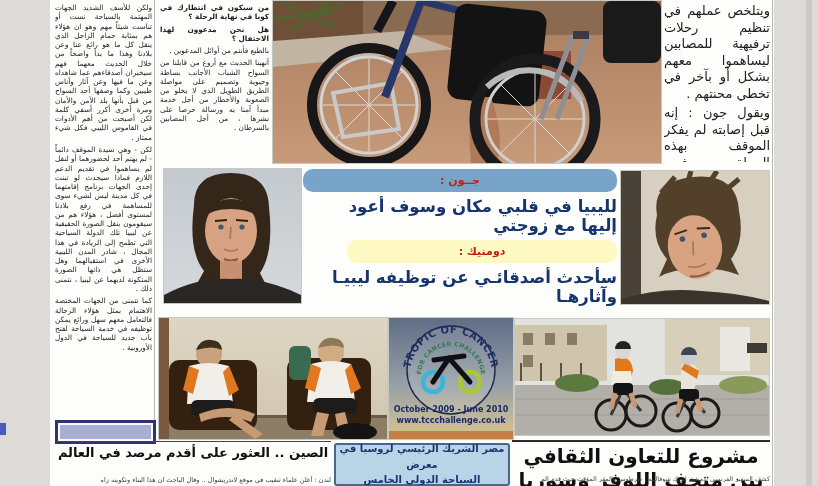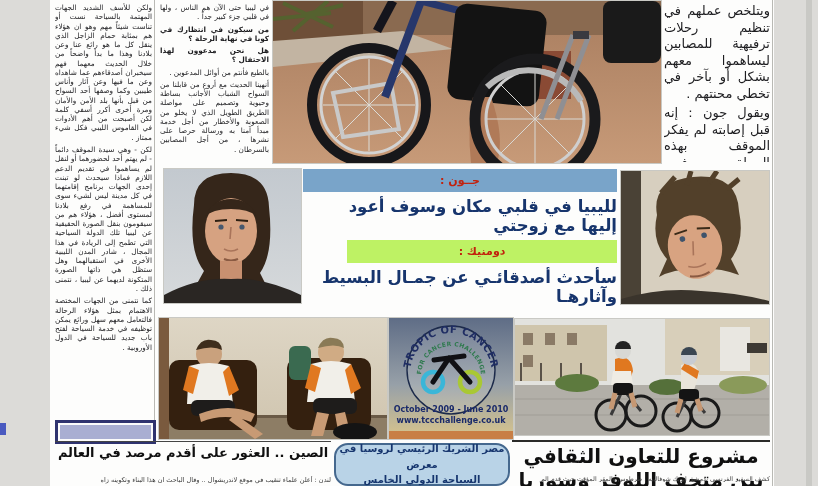--- a/index.html
+++ b/index.html
@@ -26,21 +26,21 @@
   .col .bold{font-weight:bold;}
 
   
   .photo{overflow:hidden;border:1px solid #c9c9c4;background:#d8d2c6;}
   .photo svg{display:block;}
 
   
   .hl-block{display:flex;flex-direction:column;}
   .hl-bar{
     height:23px;display:flex;align-items:center;justify-content:center;
-    font-weight:bold;font-size:11px;direction:rtl;
+    font-weight:bold;font-size:11px;direction:rtl;border-radius:10px;
   }
   .hl-quote{
     flex:1;display:flex;align-items:center;justify-content:center;
     font-weight:bold;font-size:16.5px;direction:rtl;
   }
 
   
   .endbox{border:3px solid #2f336f;background:#fbfbfb;padding:2px;}
   .endbox .inner{width:100%;height:100%;background:#a9aed2;}
 
@@ -67,21 +67,20 @@
   <p>ولكن للأسف الشديد الجهات المهتمة بالسياحة نست أو تناست شيئاً مهم وهو ان هؤلاء هم بمثابة حمام الزاجل الذي ينقل كل ما هو رائع عنا وعن بلادنا وهذا ما بدأ واضحاً من خلال الحديث معهما فهم سيخبران أصدقاءهم عما شاهداه وعن ما فيها وعن آثار وأناس طيبين وكما وصفها أحد السواح من قبل بأنها بلد الأمن والأمان ومرة أخرى أكرر أسفي كلمة لكن أصبحت من أهم الأدوات في القاموس الليبي فكل شيء ممتاز .</p>
   <p>لكن - وهي سيدة الموقف دائماً - لم يهتم أحد لحضورهما أو لنقل لم يساهموا في تقديم الدعم اللازم فماذا سيحدث لو تبنت إحدى الجهات برنامج إقامتهما في كل مدينة ليس لشيء سوى للمساهمة في رفع بلادنا لمستوى أفضل ، هؤلاء هم من سيقومون بنقل الصورة الحقيقية عن ليبيا تلك الدولة السياحية التي تطمح إلى الريادة في هذا المجال ، شادر المدن الليبية الأخرى في استقبالهما وهل ستظل هي ذاتها الصورة المتكونة لديهما عن ليبيا ، نتمنى ذلك .</p>
   <p>كما نتمنى من الجهات المختصة الاهتمام بمثل هؤلاء الرحالة فالتعامل معهم سهل ورائع يمكن توظيفه في خدمة السياحة لفتح باب جديد للسياحة في الدول الأوروبية .</p>
 </div>
 
 <div class="abs endbox" style="left:55px;top:420px;width:91px;height:14px;">
   <div class="inner"></div>
 </div>
 
 <div class="abs col" style="left:160px;top:3px;width:109px;height:158px;">
-  <p>في ليبيا حتى الآن هم الناس ، ولها في قلبي جزء كبير جداً .</p>
   <p class="bold">من سيكون في انتظارك في كوبا في نهاية الرحلة ؟</p>
   <p class="bold">هل نحن مدعوون لهذا الاحتفال ؟</p>
   <p>بالطبع فأنتم من أوائل المدعوين .</p>
   <p>أنهينا الحديث مع أروع من قابلنا من السواح الشباب الأجانب بساطة وحيوية وتصميم على مواصلة الطريق الطويل الذي لا يخلو من الصعوبة والأخطار من أجل خدمة مبدأ آمنا به ورسالة حرصا على نشرها ، من أجل المصابين بالسرطان .</p>
 </div>
 
 <div class="abs photo" style="left:272px;top:0;width:388px;height:162px;">
   <svg width="388" height="162" viewBox="0 0 388 162">
     <defs>
       <linearGradient id="ground" x1="0" y1="0" x2="0" y2="1">
@@ -156,24 +155,24 @@
     <rect x="56" y="92" width="22" height="20" fill="#c89070"></rect>
     <path d="M0,134 L0,126 Q34,108 67,110 Q100,108 137,126 L137,134 Z" fill="#2a2623"></path>
   </svg>
 </div>
 
 <div class="abs hl-block" style="left:303px;top:169px;width:314px;height:142px;">
   <div class="hl-bar" style="background:#79a4c9;color:#c2220e;">
     <span>جــون :</span>
   </div>
   <div class="hl-quote" style="color:#17356d;margin-left:20px;">لليبيا في قلبي مكان وسوف أعود إليها مع زوجتي</div>
-  <div class="hl-bar" style="background:#bef264;color:#c2220e;margin-left:44px;">
+  <div class="hl-bar" style="background:#fef9c3;color:#c2220e;margin-left:44px;">
     <span>دومنيك :</span>
   </div>
-  <div class="hl-quote" style="color:#17356d;">سأحدث أصدقائـي عن جمـال البسيط وآثارهـا</div>
+  <div class="hl-quote" style="color:#17356d;">سأحدث أصدقائـي عن توظيفه ليبيـا وآثارهـا</div>
 </div>
 
 <div class="abs photo" style="left:620px;top:170px;width:148px;height:133px;">
   <svg width="148" height="133" viewBox="0 0 148 133">
     <rect width="148" height="133" fill="#d7cfbf"></rect>
     <rect width="20" height="133" fill="#4a4236"></rect>
     <path d="M36,44 Q30,10 72,6 Q116,2 118,40 Q124,70 110,88 L118,104 Q96,96 74,98 Q52,98 38,106 L46,88 Q30,70 36,44 Z" fill="#52402a"></path>
     <path d="M40,22 L54,6 M66,14 L70,0 M88,12 L96,0 M106,18 L118,8" stroke="#52402a" stroke-width="5"></path>
     <g transform="rotate(-10 74 76)">
       <ellipse cx="74" cy="76" rx="27" ry="32" fill="#d8a381"></ellipse>
@@ -306,20 +305,20 @@
       <circle cx="174" cy="38" r="8" fill="#c8ccd2"></circle>
       <path d="M166,36 A8,8 0 0 1 182,36" fill="#3a4652"></path>
     </g>
   </svg>
 </div>
 
 <div class="abs hrule" style="left:55px;top:441px;width:276px;height:1px;background:#444;"></div>
 <div class="abs b-headline" style="left:55px;top:445px;width:276px;font-size:13px;">الصين .. العثور على أقدم مرصد في العالم</div>
 <div class="abs b-teaser" style="left:55px;top:476px;width:276px;">لندن : أعلن علماء تنقيب في موقع لاندريشوال .. وقال الباحث ان هذا البناء وتكوينه زاه</div>
 
-<div class="abs bluebox" style="left:334px;top:443px;width:172px;height:39px;border-radius:14px;">
+<div class="abs bluebox" style="left:334px;top:443px;width:172px;height:39px;">
   <span>مصر الشريك الرئيسي لروسيا في معرض</span>
   <span>السياحة الدولي الخامس</span>
 </div>
 
 <div class="abs hrule" style="left:512px;top:440px;width:258px;"></div>
 <div class="abs b-headline" style="left:512px;top:444px;width:258px;font-size:20px;">مشروع للتعاون الثقافي بين متحف اللوفر وسوريا</div>
 <div class="abs b-teaser" style="left:512px;top:475px;width:258px;font-size:6.3px;">كشف السفير الفرنسي بدمشق ايريك شوفالييه ، طرطوس والمقر المؤقت حيث قدم الم</div>
 
 </body></html>

